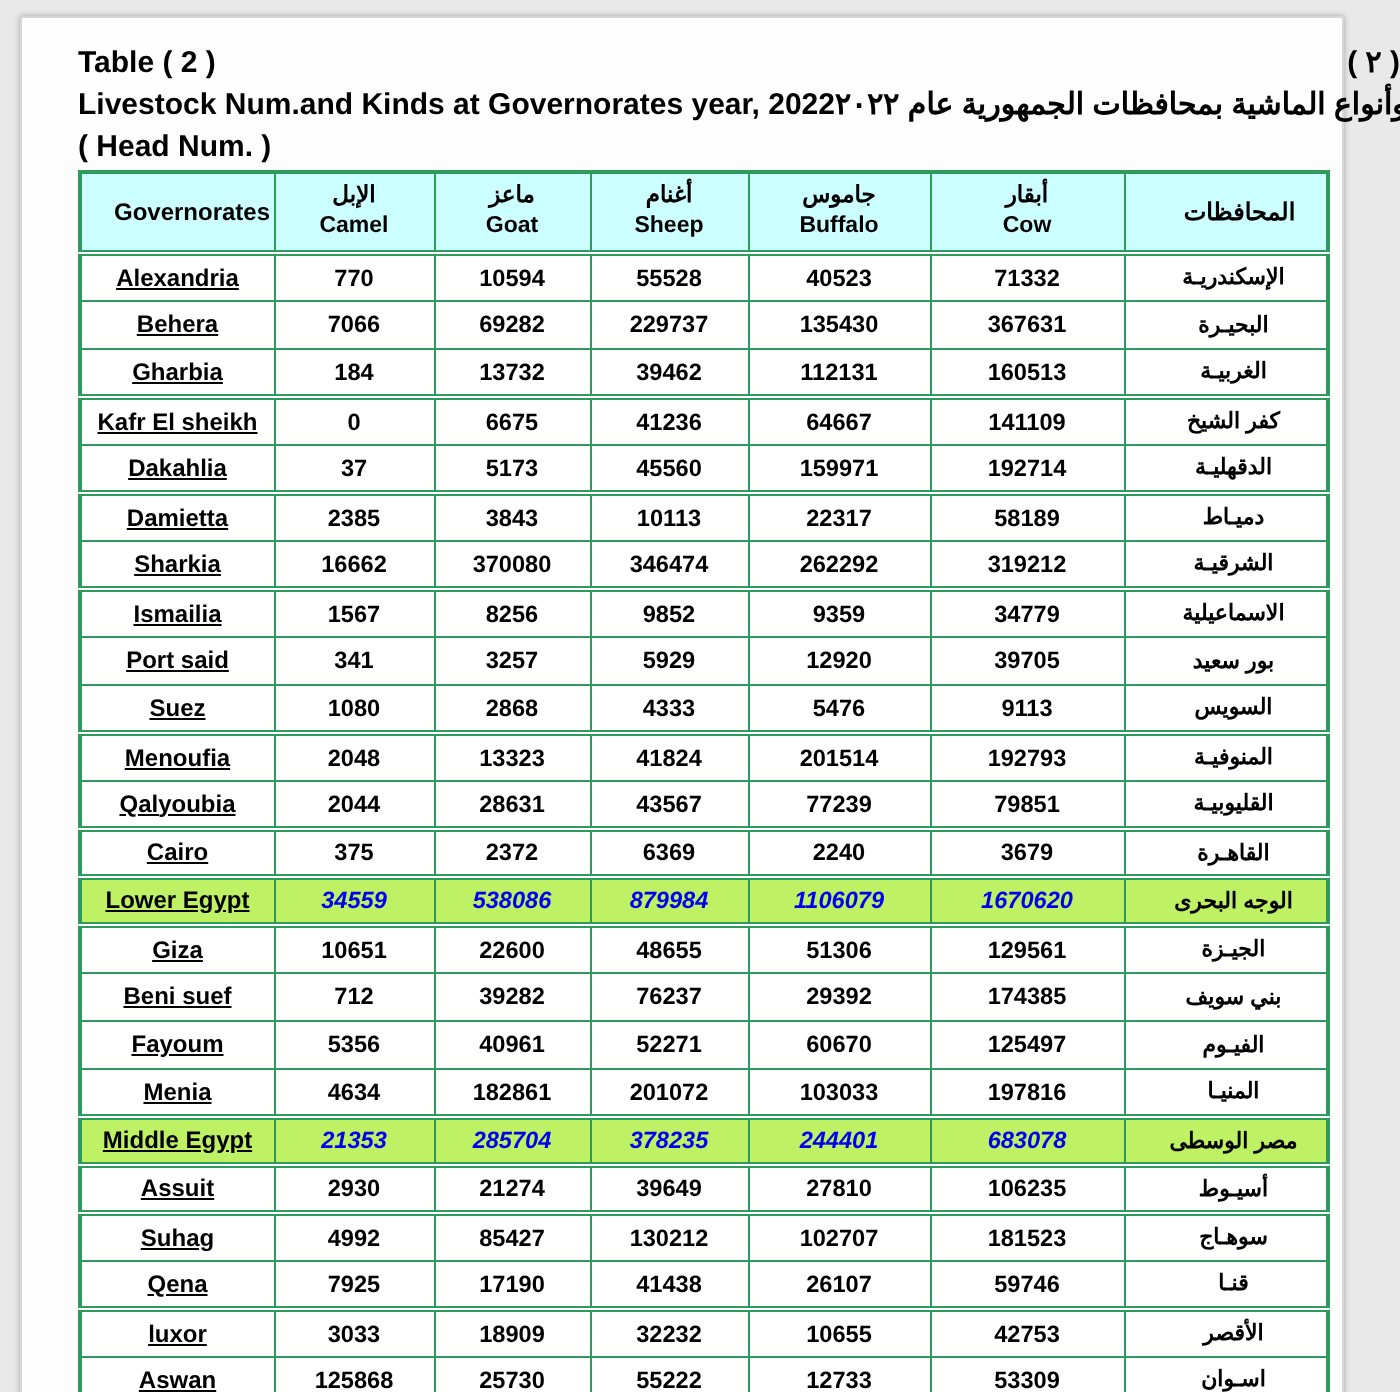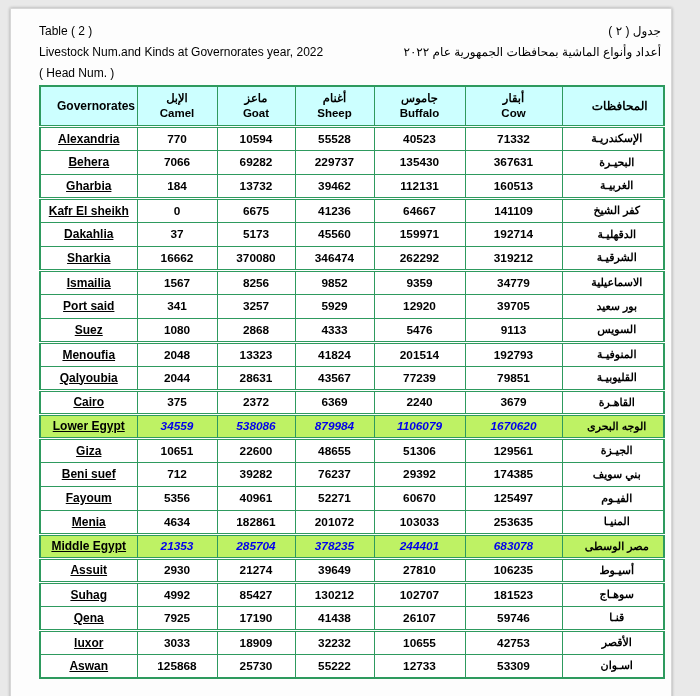--- a/index.html
+++ b/index.html
@@ -19,22 +19,22 @@
   }
   .titles {
     position:absolute;
     left:28px; right:10px; top:12px;
     display:flex;
     justify-content:space-between;
   }
   .titles .en-block { text-align:left; }
   .titles .ar-block { direction:rtl; }
   .titles div.line {
-    font-weight:normal;
-    font-size:12px;
+    font-weight:bold;
+    font-size:15px;
     color:#000;
     line-height:21px;
     white-space:nowrap;
   }
   table.livestock {
     position:absolute;
     left:28px; top:76px;
     width:624px;
     border-collapse:collapse;
     border:2px solid #2e9a5e;
@@ -164,20 +164,29 @@
         </tr>
         <tr>
           <td class="gov">Dakahlia</td>
           <td class="num">37</td>
           <td class="num">5173</td>
           <td class="num">45560</td>
           <td class="num">159971</td>
           <td class="num">192714</td>
           <td class="ar">الدقهليـة</td>
         </tr>
+        <tr class="sep">
+          <td class="gov">Damietta</td>
+          <td class="num">2385</td>
+          <td class="num">3843</td>
+          <td class="num">10113</td>
+          <td class="num">22317</td>
+          <td class="num">58189</td>
+          <td class="ar">دميـاط</td>
+        </tr>
         <tr>
           <td class="gov">Sharkia</td>
           <td class="num">16662</td>
           <td class="num">370080</td>
           <td class="num">346474</td>
           <td class="num">262292</td>
           <td class="num">319212</td>
           <td class="ar">الشرقيـة</td>
         </tr>
         <tr class="sep">
@@ -269,21 +278,21 @@
           <td class="num">60670</td>
           <td class="num">125497</td>
           <td class="ar">الفيـوم</td>
         </tr>
         <tr>
           <td class="gov">Menia</td>
           <td class="num">4634</td>
           <td class="num">182861</td>
           <td class="num">201072</td>
           <td class="num">103033</td>
-          <td class="num">253635</td>
+          <td class="num">197816</td>
           <td class="ar">المنيـا</td>
         </tr>
         <tr class="total">
           <td class="gov">Middle Egypt</td>
           <td class="num">21353</td>
           <td class="num">285704</td>
           <td class="num">378235</td>
           <td class="num">244401</td>
           <td class="num">683078</td>
           <td class="ar">مصر الوسطى</td>

